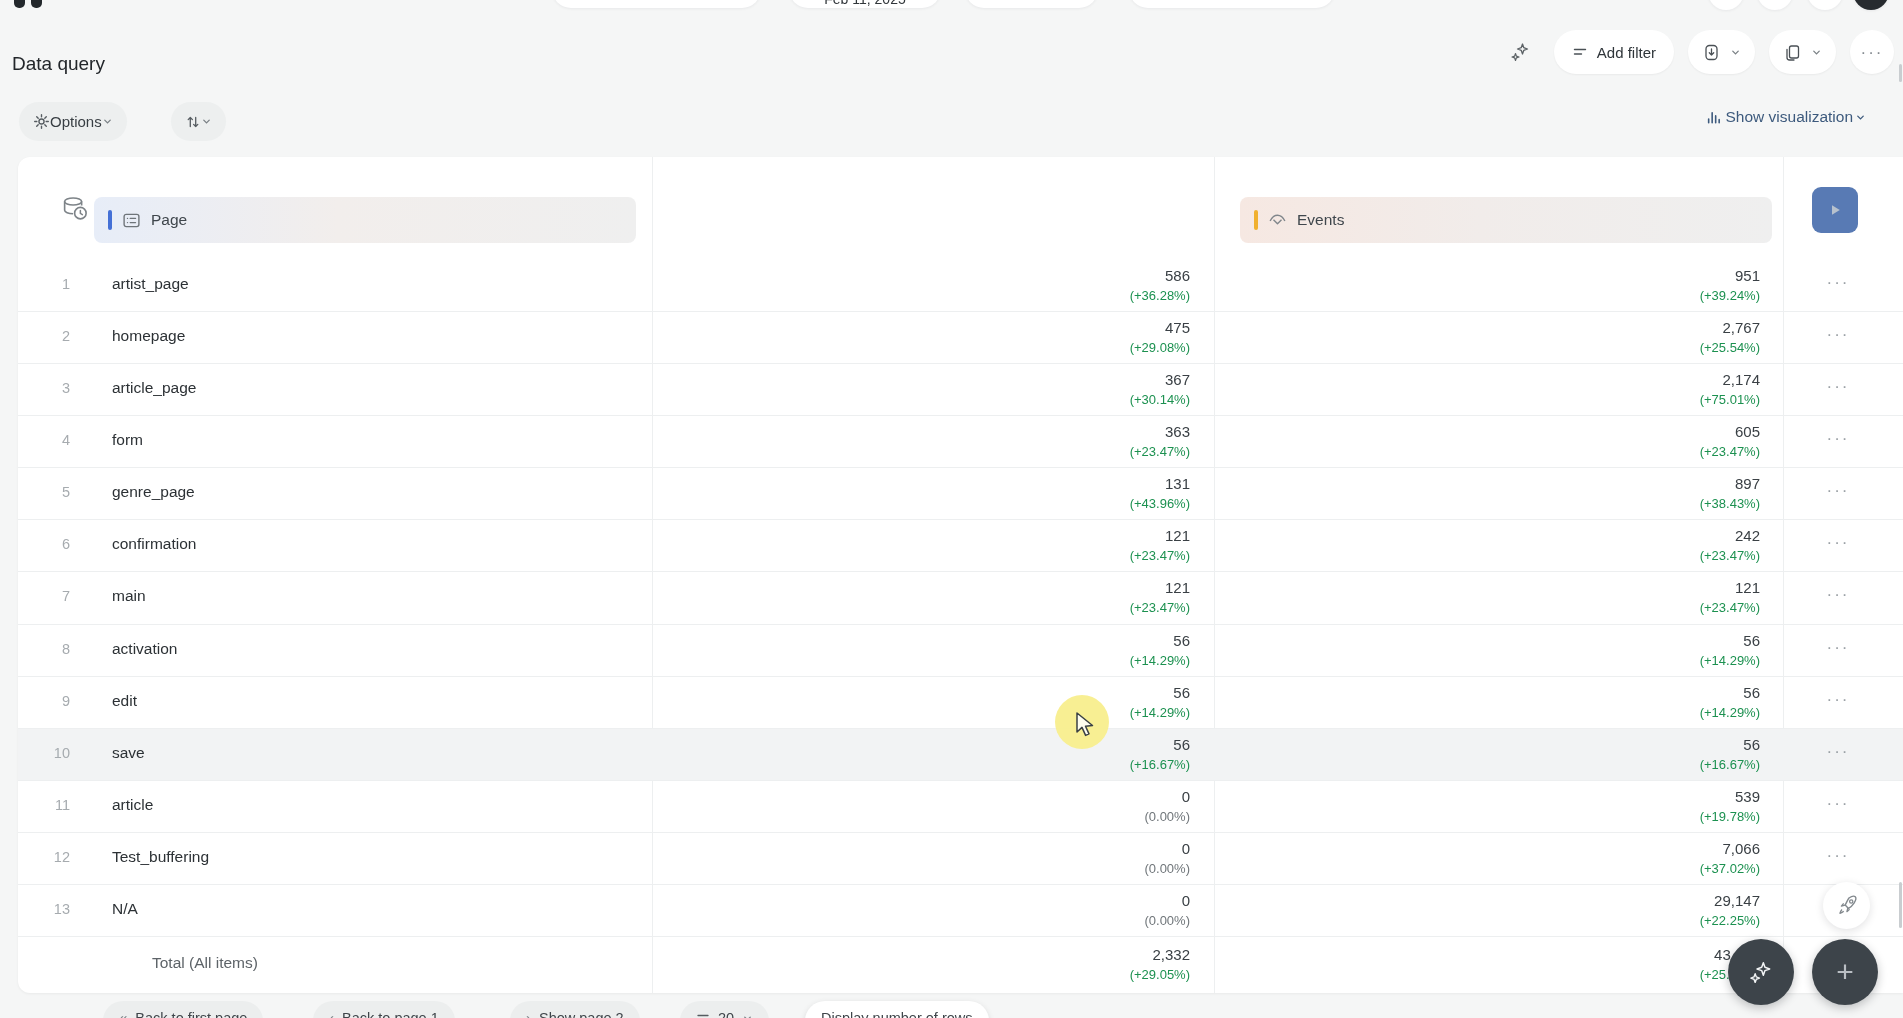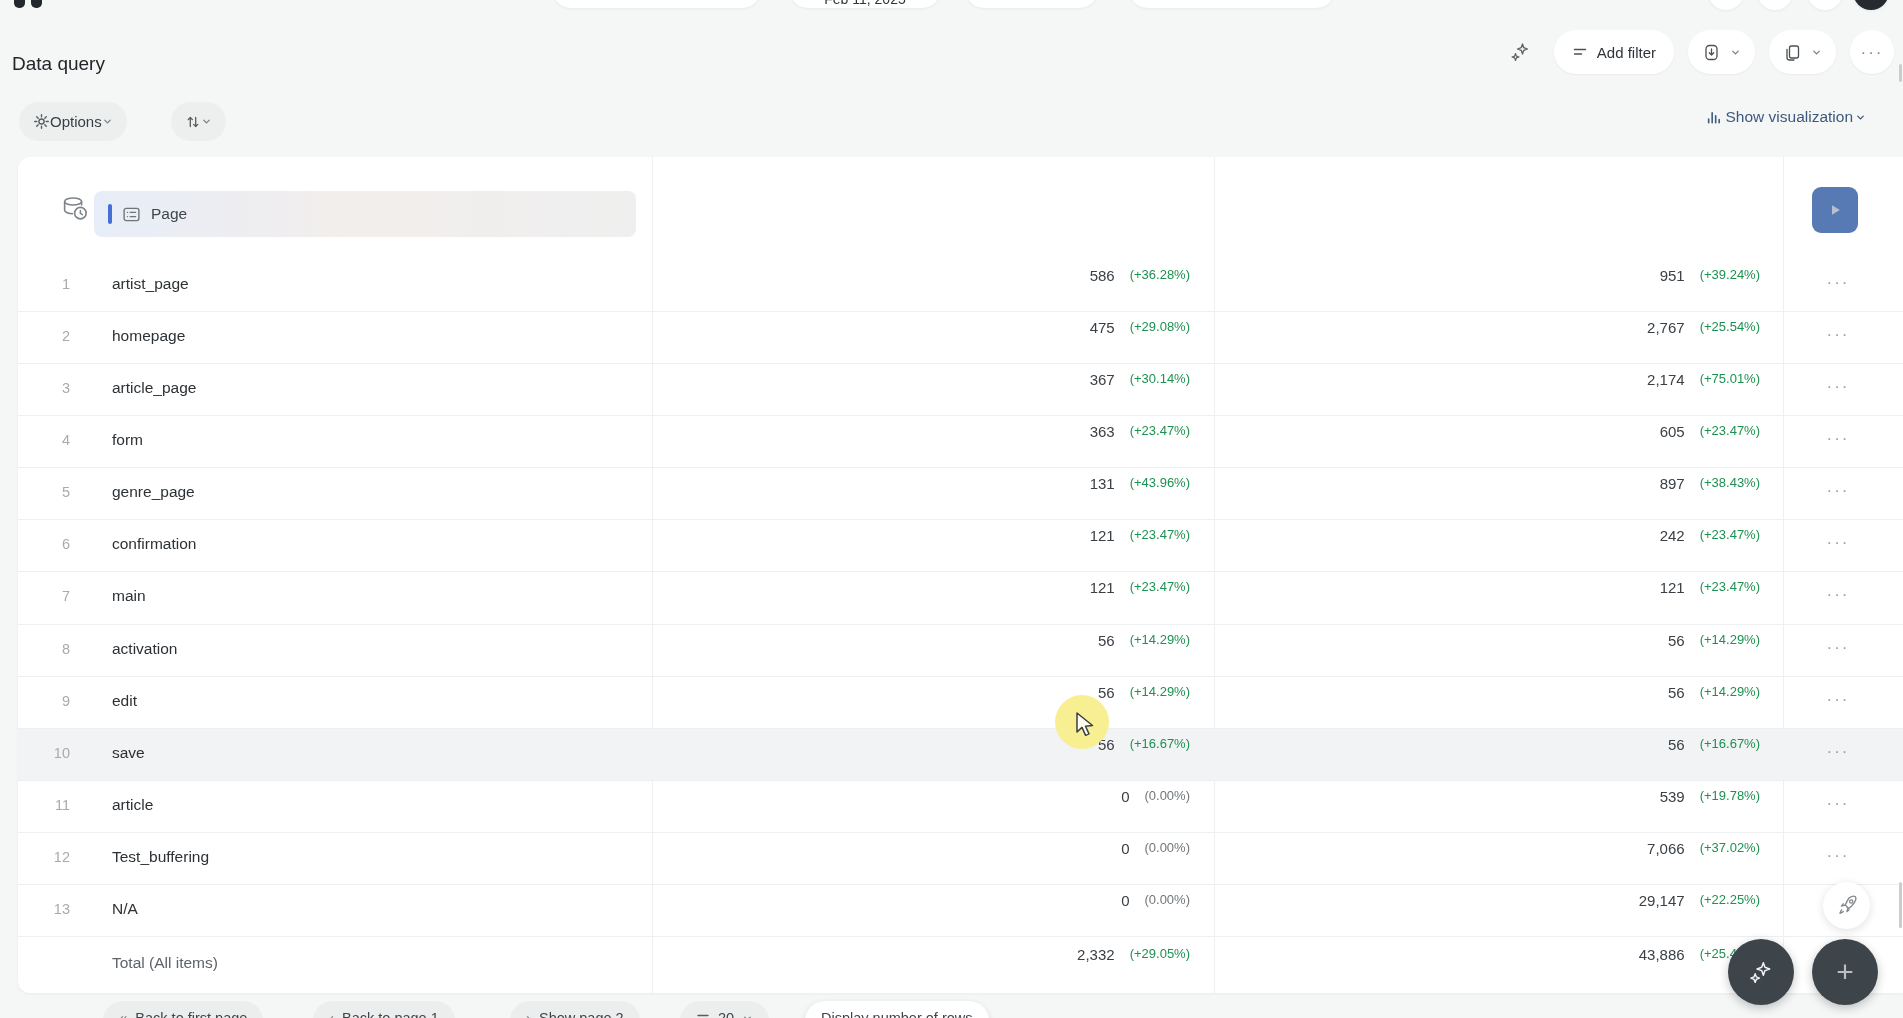--- a/index.html
+++ b/index.html
@@ -28,43 +28,43 @@
   .dots{color:#868c91;font-size:17px;letter-spacing:2px;line-height:1;}
   
   .gray-pill{position:absolute;top:102px;display:inline-flex;align-items:center;height:39px;
     padding:0 14px;background:#edefef;border-radius:20px;font-size:15px;color:#383e43;}
   .viz-link{position:absolute;top:108px;right:37px;display:inline-flex;align-items:center;gap:2px;
     font-size:15.5px;color:#3d5a7d;font-weight:500;}
   
   .card{position:absolute;left:18px;top:157px;width:1885px;height:836px;background:#fff;
     border-radius:12px 0 0 12px;box-shadow:0 1px 3px rgba(20,24,28,.05);}
   .vline{position:absolute;top:0;bottom:0;width:1px;background:#edeff0;}
-  .col-pill{position:absolute;top:34px;height:46px;border-radius:8px;display:flex;align-items:center;
+  .col-pill{position:absolute;top:40px;height:46px;border-radius:8px;display:flex;align-items:center;
     gap:10px;padding:0 14px;font-size:15.5px;color:#3f464c;}
   .col-pill.blue{background:linear-gradient(90deg,#e7edf8 0%,#f2eeec 45%,#efefef 100%);}
   .col-pill.warm{background:linear-gradient(90deg,#f6e8e2 0%,#f1ecea 45%,#efefef 100%);}
   .accent{width:4px;height:20px;border-radius:2px;flex:0 0 auto;}
   .play-btn{position:absolute;left:1794px;top:30px;width:46px;height:46px;border-radius:9px;
     background:#587ab4;display:flex;align-items:center;justify-content:center;}
   
   .tbody{position:absolute;left:0;top:103px;width:100%;}
   .trow{position:relative;height:52.08px;border-bottom:1px solid #edeff0;}
   .trow.hover{background:#f2f3f4;}
   .rownum{position:absolute;left:14px;top:16px;width:38px;text-align:right;color:#a6abaf;font-size:14.5px;}
   .rowname{position:absolute;left:94px;top:15px;font-size:15.5px;color:#2c3135;}
-  .cell{position:absolute;top:7px;text-align:right;display:flex;flex-direction:row;gap:15px;}
+  .cell{position:absolute;top:7px;text-align:right;display:flex;flex-direction:column;gap:4px;}
   .cell .val{font-size:15px;color:#3a4045;}
   .cell .pct{font-size:13px;color:#1c9150;}
   .cell .pct.zero{color:#70767a;}
   .cell.pv{right:713px;}
   .cell.ev{right:143px;}
   .row-more{position:absolute;left:1800px;top:13px;width:40px;text-align:center;color:#9ba1a6;
     font-size:17px;letter-spacing:2px;cursor:pointer;}
   .total-row{position:absolute;left:0;top:780px;width:100%;height:56px;}
-  .total-row .rowname{color:#5d6368;top:17px;}
+  .total-row .rowname{color:#5d6368;top:17px;margin-left:40px;}
   .total-row .cell{top:9px;}
   
   .pag-pill{position:absolute;top:1001px;height:40px;display:inline-flex;align-items:flex-start;gap:8px;
     padding:9px 16px 0 16px;background:#eceeee;border-radius:20px;font-size:14.5px;color:#3f454a;}
   .pag-pill.white{background:#fff;box-shadow:0 2px 6px rgba(20,24,28,.12);}
   .pag-glyph{color:#7c8287;font-size:15px;line-height:1.1;}
   
   .float-circle{position:absolute;border-radius:50%;display:flex;align-items:center;justify-content:center;}
   .rocket-fab{left:1823px;top:882px;width:47px;height:47px;background:#fff;box-shadow:0 2px 8px rgba(20,24,28,.13);}
   .dark-fab{background:#3d444a;box-shadow:0 3px 10px rgba(20,24,28,.25);}
@@ -177,20 +177,28 @@
     <div class="col-pill blue" style="left:76px;width:542px">
       <span class="accent" style="background:#4470d6"></span>
       <svg width="19" height="19" viewBox="0 0 18 18">
         <rect x="2" y="3.2" width="14" height="11.6" rx="2" fill="none" stroke="#6e7479" stroke-width="1.3"></rect>
         <path d="M5.2 7h.02M7.8 7h5M5.2 11h.02M7.8 11h5" stroke="#6e7479" stroke-width="1.3" stroke-linecap="round"></path>
       </svg>
       <span>Page</span>
     </div>
 
 
+    <div class="col-pill warm" style="left:1222px;width:532px">
+      <span class="accent" style="background:#f0b02f"></span>
+      <svg width="19" height="19" viewBox="0 0 18 18">
+        <path d="M2 9.5C3.8 5.8 6.4 4 9 4s5.2 1.8 7 5.5" fill="none" stroke="#80868b" stroke-width="1.3"></path>
+        <path d="M5.2 8.2L9 12l3.8-3.8" fill="none" stroke="#80868b" stroke-width="1.3" stroke-linejoin="round"></path>
+      </svg>
+      <span>Events</span>
+    </div>
 
     <button class="play-btn" style="border:none;cursor:pointer">
       <svg width="20" height="20" viewBox="0 0 20 20">
         <path d="M7 5.3v9.4l7.8-4.7z" fill="#b7c1cd"></path>
       </svg>
     </button>
 
     <div class="tbody">
         <div class="trow">
     <span class="rownum">1</span>

